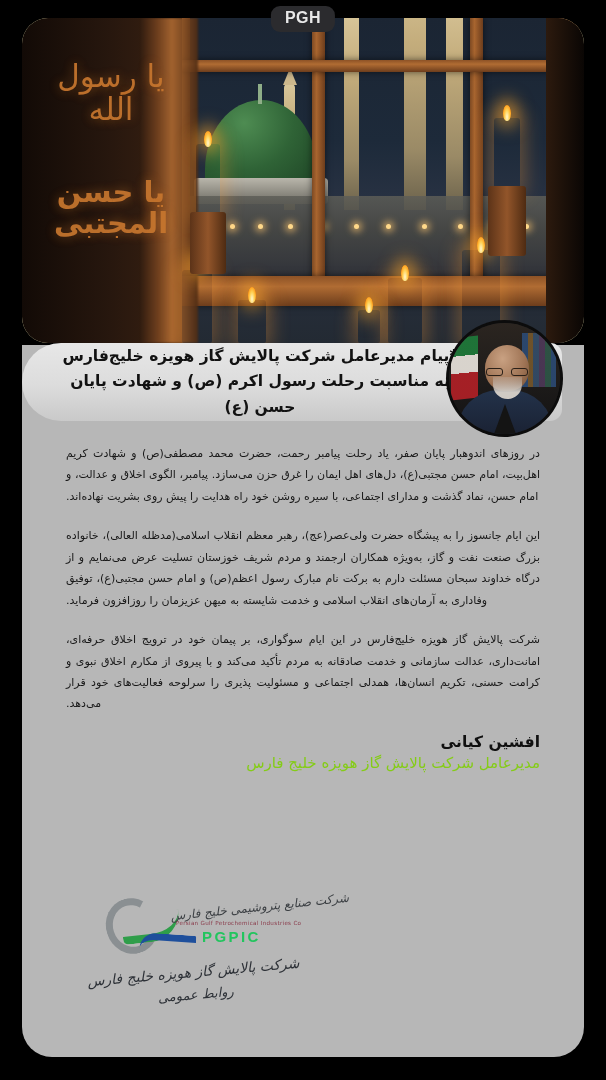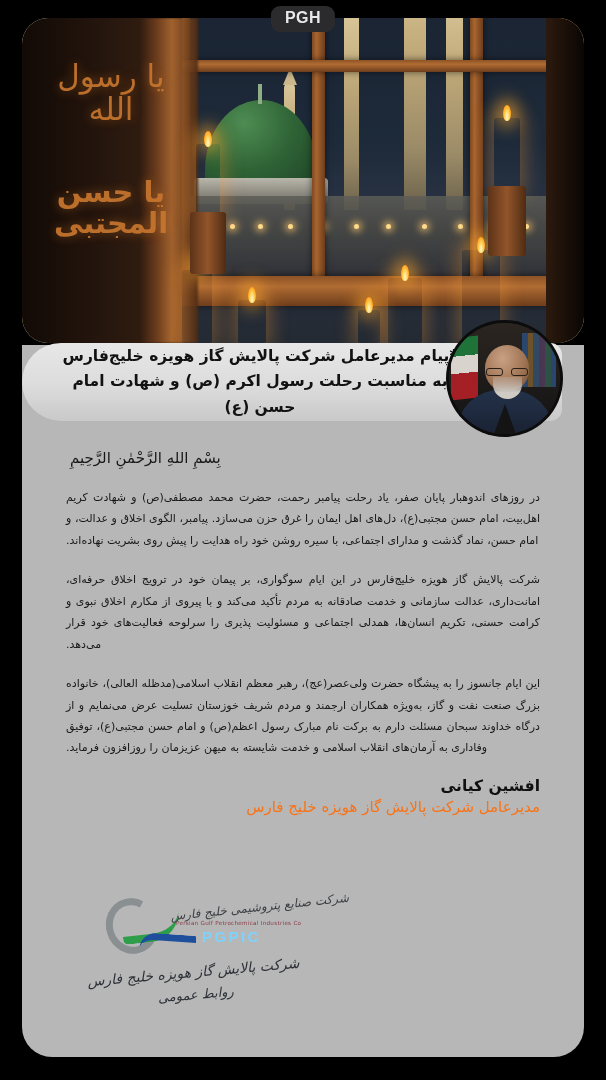--- a/index.html
+++ b/index.html
@@ -298,21 +298,21 @@
     direction: rtl;
   }
   #signature .sig-name {
     font-size: 15.5px;
     font-weight: 700;
     color: #101010;
     margin-bottom: 3px;
   }
   #signature .sig-role {
     font-size: 15px;
-    color: #f97316;
+    color: #84cc16;
   }
 
   
   #footer-logo {
     position: absolute;
     left: 66px;
     top: 896px;
     width: 240px;
     z-index: 5;
   }
@@ -357,21 +357,21 @@
     position: absolute; left: 70px; top: 24px;
     font-size: 5.6px;
     color: #8a3a4a;
     letter-spacing: .3px;
     white-space: nowrap;
   }
   .logo-mark .pgpic {
     position: absolute; left: 96px; top: 32px;
     font-size: 15px;
     font-weight: 700;
-    color: #7dd3fc;
+    color: #22c55e;
     letter-spacing: 2.4px;
     font-family: "Liberation Sans", sans-serif;
   }
   .logo-calli {
     direction: rtl;
     margin-top: 4px;
     padding-right: 6px;
   }
   .logo-calli .lc1 {
     font-size: 14px;
@@ -469,44 +469,43 @@
     <div style="position:absolute;left:466px;top:168px;width:38px;height:70px;background:linear-gradient(to right,#5c3318,#92552a,#4e2b12);border-radius:3px;"></div>
   </div>
 
   <div id="pgh-badge">PGH</div>
 
   <div id="card"></div>
 
   <div id="title-band">
     <div class="lines">
       <div>*پیام مدیرعامل شرکت پالایش گاز هویزه خلیج‌فارس</div>
-      <div>به مناسبت رحلت رسول اکرم (ص) و شهادت امام حسن (ع)</div>
+      <div>به مناسبت رحلت رسول اکرم (ص) و شهادت پایان حسن (ع)</div>
     </div>
   </div>
 
   <div id="avatar">
     <div class="bgroom"></div>
     <div class="flag"></div>
     <div class="books"></div>
     <div class="suit"></div>
     <div class="shirt"></div>
     <div class="head"></div>
     <div class="glasses">
         <span></span>
         <span></span>
       </div>
     <div class="beard"></div>
   </div>
 
   <div id="content">
-    <div class="bismillah">بِسْمِ اللهِ الرَّحْمٰنِ الرَّحِیمِ</div>
 
     <p class="para">در روزهای اندوهبار پایان صفر، یاد رحلت پیامبر رحمت، حضرت محمد مصطفی(ص) و شهادت کریم اهل‌بیت، امام حسن مجتبی(ع)، دل‌های اهل ایمان را غرق حزن می‌سازد. پیامبر، الگوی اخلاق و عدالت، و امام حسن، نماد گذشت و مدارای اجتماعی، با سیره روشن خود راه هدایت را پیش روی بشریت نهاده‌اند.</p>
+    <p class="para">این ایام جانسوز را به پیشگاه حضرت ولی‌عصر(عج)، رهبر معظم انقلاب اسلامی(مدظله العالی)، خانواده بزرگ صنعت نفت و گاز، به‌ویژه همکاران ارجمند و مردم شریف خوزستان تسلیت عرض می‌نمایم و از درگاه خداوند سبحان مسئلت دارم به برکت نام مبارک رسول اعظم(ص) و امام حسن مجتبی(ع)، توفیق وفاداری به آرمان‌های انقلاب اسلامی و خدمت شایسته به میهن عزیزمان را روزافزون فرماید.</p>
     <p class="para">شرکت پالایش گاز هویزه خلیج‌فارس در این ایام سوگواری، بر پیمان خود در ترویج اخلاق حرفه‌ای، امانت‌داری، عدالت سازمانی و خدمت صادقانه به مردم تأکید می‌کند و با پیروی از مکارم اخلاق نبوی و کرامت حسنی، تکریم انسان‌ها، همدلی اجتماعی و مسئولیت پذیری را سرلوحه فعالیت‌های خود قرار می‌دهد.</p>
-    <p class="para">این ایام جانسوز را به پیشگاه حضرت ولی‌عصر(عج)، رهبر معظم انقلاب اسلامی(مدظله العالی)، خانواده بزرگ صنعت نفت و گاز، به‌ویژه همکاران ارجمند و مردم شریف خوزستان تسلیت عرض می‌نمایم و از درگاه خداوند سبحان مسئلت دارم به برکت نام مبارک رسول اعظم(ص) و امام حسن مجتبی(ع)، توفیق وفاداری به آرمان‌های انقلاب اسلامی و خدمت شایسته به میهن عزیزمان را روزافزون فرماید.</p>
 
     <div id="signature">
       <div class="sig-name">افشین کیانی</div>
       <div class="sig-role">مدیرعامل شرکت پالایش گاز هویزه خلیج فارس</div>
     </div>
   </div>
 
   <div id="footer-logo">
     <div class="logo-mark">
       <div class="arc"></div>

